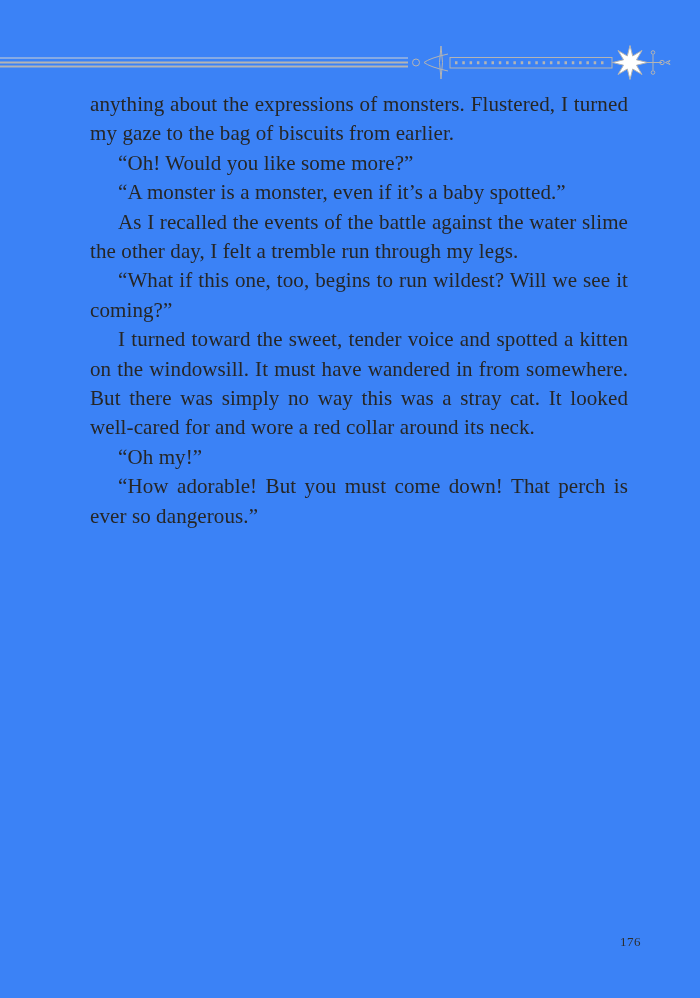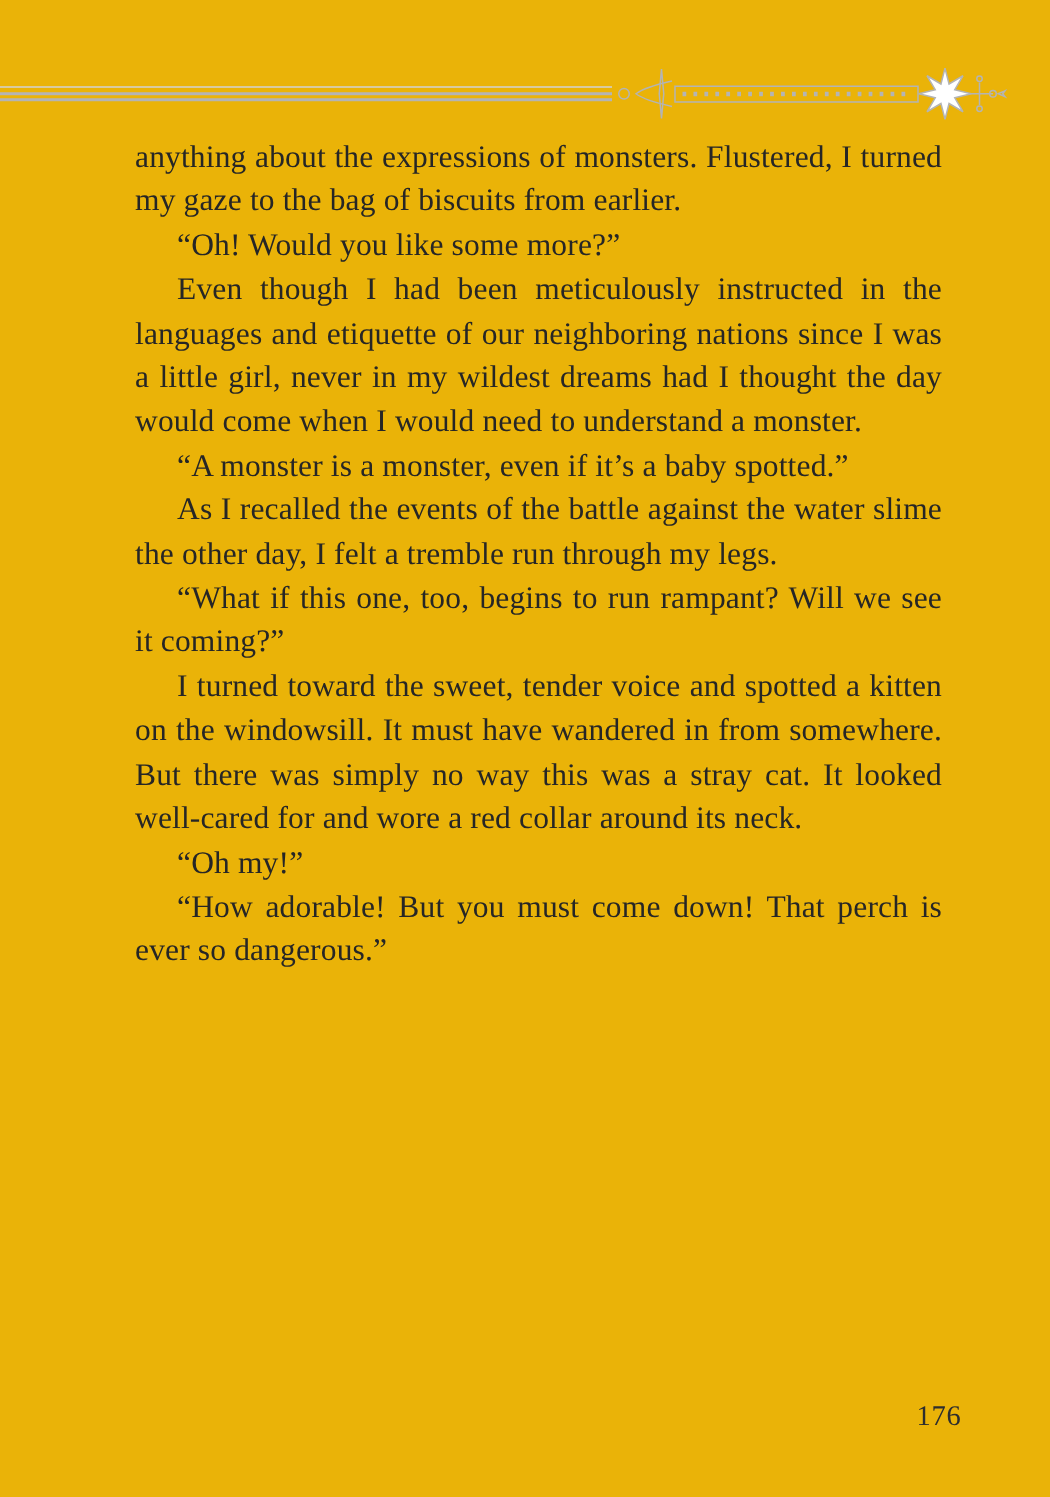--- a/index.html
+++ b/index.html
@@ -4,21 +4,21 @@
 <style>
   html, body {
     margin: 0;
     padding: 0;
     background: #ffffff;
   }
   .book-page {
     position: relative;
     width: 700px;
     height: 998px;
-    background: #eab308;
+    background: #3b82f6;
     font-family: "Liberation Serif", "DejaVu Serif", serif;
     color: #262626;
     overflow: hidden;
   }
   .ornament {
     position: absolute;
     top: 0;
     left: 0;
     display: block;
   }
@@ -39,21 +39,21 @@
   .para.indent {
     text-indent: 28px;
   }
   .para.italic {
     font-style: italic;
   }
   .page-number {
     position: absolute;
     top: 934px;
     right: 59px;
-    font-size: 19px;
+    font-size: 13px;
     color: #2e2e2e;
     letter-spacing: 0.5px;
   }
 </style>
 </head>
 <body>
 
 <div class="book-page">
 
   <svg class="ornament" width="700" height="92" viewBox="0 0 700 92">
@@ -90,24 +90,23 @@
         <circle cx="653" cy="72.5" r="1.8"></circle>
         <circle cx="662" cy="62.5" r="2.2"></circle>
         <path d="M665.5 62.5 L670 60.5 L668.5 62.5 L670 64.5 Z"></path>
       </g>
     </g>
   </svg>
 
   <div class="text-block">
       <p class="para">anything about the expressions of monsters. Flustered, I turned my gaze to the bag of biscuits from earlier.</p>
       <p class="para indent">“Oh! Would you like some more?”</p>
-      <p class="para indent">Even though I had been meticulously instructed in the languages and etiquette of our neighboring nations since I was a little girl, never in my wildest dreams had I thought the day would come when I would need to understand a monster.</p>
       <p class="para indent">“A monster is a monster, even if it’s a baby spotted.”</p>
       <p class="para indent">As I recalled the events of the battle against the water slime the other day, I felt a tremble run through my legs.</p>
-      <p class="para indent">“What if this one, too, begins to run rampant? Will we see it coming?”</p>
+      <p class="para indent">“What if this one, too, begins to run wildest? Will we see it coming?”</p>
       <p class="para indent">I turned toward the sweet, tender voice and spotted a kitten on the windowsill. It must have wandered in from somewhere. But there was simply no way this was a stray cat. It looked well-cared for and wore a red collar around its neck.</p>
       <p class="para indent">“Oh my!”</p>
       <p class="para indent">“How adorable! But you must come down! That perch is ever so dangerous.”</p>
     </div>
 
   <div class="page-number">176</div>
 
 </div>
 
 </body></html>

